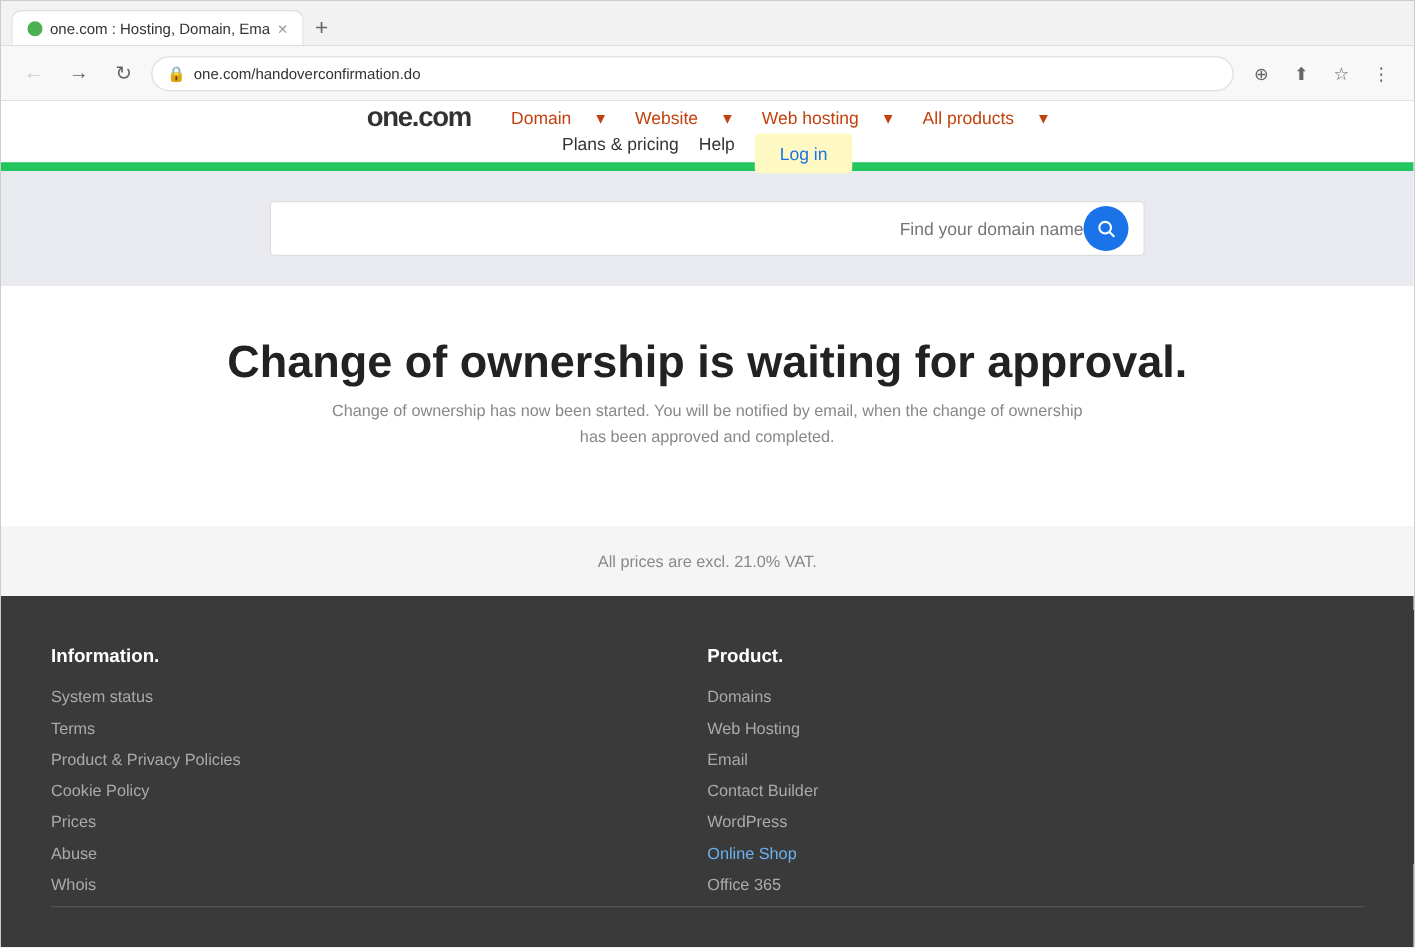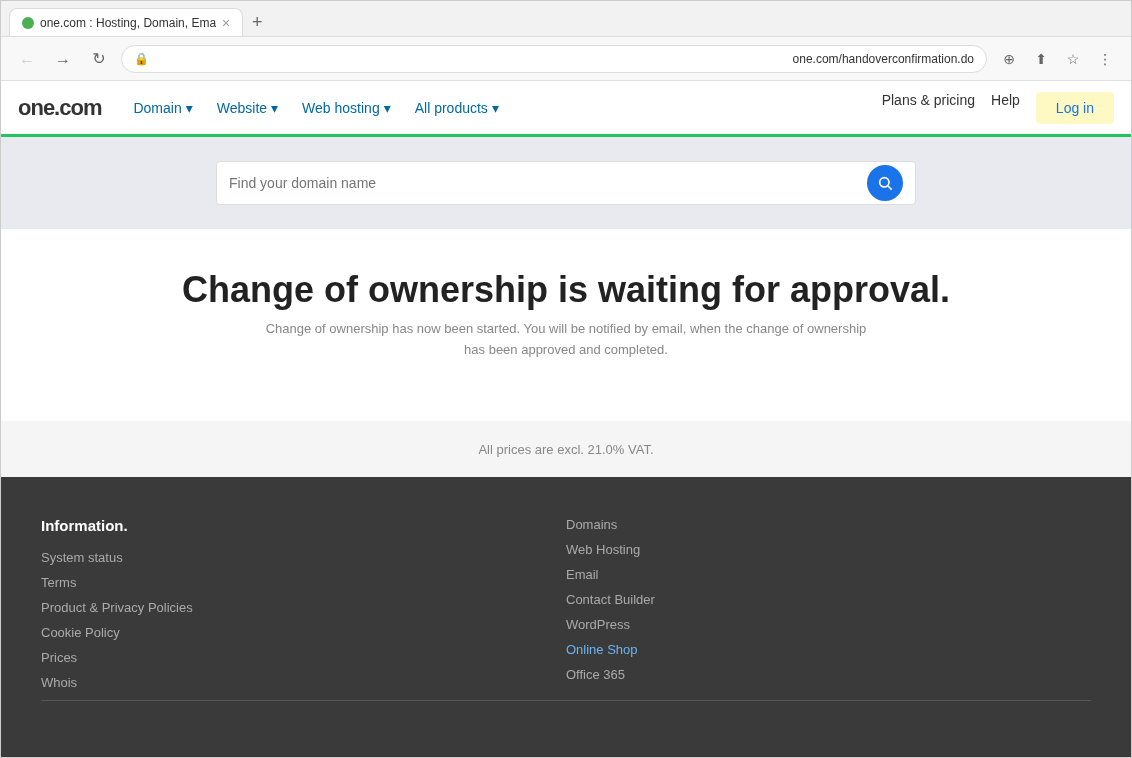--- a/index.html
+++ b/index.html
@@ -12,40 +12,40 @@
     .tab { display: flex; align-items: center; background: #fff; border: 1px solid #ddd; border-bottom: none; border-radius: 8px 8px 0 0; padding: 6px 12px; font-size: 12px; color: #333; gap: 6px; min-width: 180px; height: 28px; }
     .tab-favicon { width: 12px; height: 12px; background: #4CAF50; border-radius: 50%; }
     .tab-title { flex: 1; overflow: hidden; text-overflow: ellipsis; white-space: nowrap; }
     .tab-close { color: #999; font-size: 14px; cursor: pointer; }
     .tab-new { width: 28px; height: 28px; display: flex; align-items: center; justify-content: center; color: #666; font-size: 18px; cursor: pointer; }
     .browser-toolbar { height: 44px; background: #f8f8f8; display: flex; align-items: center; padding: 0 12px; gap: 8px; border-bottom: 1px solid #e0e0e0; }
     .nav-btn { width: 28px; height: 28px; display: flex; align-items: center; justify-content: center; color: #666; cursor: pointer; font-size: 16px; border-radius: 50%; }
     .nav-btn.disabled { color: #ccc; cursor: default; }
     .address-bar { flex: 1; height: 28px; background: #fff; border: 1px solid #ddd; border-radius: 14px; display: flex; align-items: center; padding: 0 12px; gap: 6px; font-size: 12px; }
     .lock-icon { color: #5f6368; font-size: 12px; }
-    .url-text { flex: 1; color: #333; font-size: 12px; text-align: right; }
+    .url-text { flex: 1; color: #333; font-size: 12px; }
     .toolbar-right { display: flex; align-items: center; gap: 4px; }
     .toolbar-icon { width: 28px; height: 28px; display: flex; align-items: center; justify-content: center; color: #666; cursor: pointer; font-size: 14px; border-radius: 50%; }
 
     
     .page-content { flex: 1; overflow-y: auto; background: #fff; }
 
     
-    .site-nav { height: 56px; background: #fff; display: flex; align-items: center; padding: 0 17px; border-bottom: 3px solid #22c55e; justify-content: space-between; }
+    .site-nav { height: 56px; background: #fff; display: flex; align-items: center; padding: 0 40px; border-bottom: 7px solid #22c55e; justify-content: space-between; flex-direction: column; }
     .logo { font-size: 22px; font-weight: 700; color: #333; letter-spacing: -1px; }
     .nav-links { display: flex; align-items: center; gap: 24px; }
-    .nav-item { font-size: 14px; color: #0369a1; cursor: pointer; display: flex; align-items: flex-start; gap: 4px; }
+    .nav-item { font-size: 14px; color: #c2410c; cursor: pointer; display: flex; align-items: flex-start; gap: 20px; }
     .nav-right { display: flex; gap: 16px; }
     .nav-link { font-size: 14px; color: #333; cursor: pointer; }
     .login-btn { background: #fef9c3; color: #1a73e8; border: none; padding: 8px 20px; border-radius: 4px; font-size: 14px; cursor: pointer; }
 
     
     .search-banner { background: #e8eaf0; padding: 24px 40px; display: flex; justify-content: center; }
     .search-box { width: 700px; display: flex; align-items: center; background: #fff; border: 1px solid #ddd; border-radius: 4px; padding: 0 12px; height: 44px; }
-    .search-input { flex: 1; border: none; outline: none; font-size: 14px; color: #ec4899; background: transparent; }
+    .search-input { flex: 1; border: none; outline: none; font-size: 14px; color: #ec4899; background: transparent; text-align: right; }
     .search-btn { width: 36px; height: 36px; background: #1a73e8; border-radius: 50%; display: flex; align-items: center; justify-content: center; cursor: pointer; color: #fff; font-size: 16px; }
 
     
     .main-content { padding: 40px 40px 20px; text-align: center; background: #fff; }
     .main-title { font-size: 36px; font-weight: 700; color: #222; margin-bottom: 8px; }
     .main-subtitle { font-size: 13px; color: #888; max-width: 620px; margin: 0 auto; line-height: 1.6; }
 
     
     .vat-section { background: #f5f5f5; padding: 20px; text-align: center; margin-top: 40px; }
     .vat-text { font-size: 13px; color: #888; }
@@ -154,24 +154,26 @@
       <div class="footer-columns">
 
 
         <div class="footer-col">
           <div class="footer-heading">Information.</div>
           <a class="footer-link">System status</a>
           <a class="footer-link">Terms</a>
           <a class="footer-link">Product &amp; Privacy Policies</a>
           <a class="footer-link">Cookie Policy</a>
           <a class="footer-link">Prices</a>
+          <a class="footer-link">Abuse</a>
           <a class="footer-link">Whois</a>
         </div>
 
         <div class="footer-col">
+          <div class="footer-heading">Product.</div>
           <a class="footer-link">Domains</a>
           <a class="footer-link">Web Hosting</a>
           <a class="footer-link">Email</a>
           <a class="footer-link">Contact Builder</a>
           <a class="footer-link">WordPress</a>
           <a class="footer-link highlight">Online Shop</a>
           <a class="footer-link">Office 365</a>
         </div>
 
       </div>

